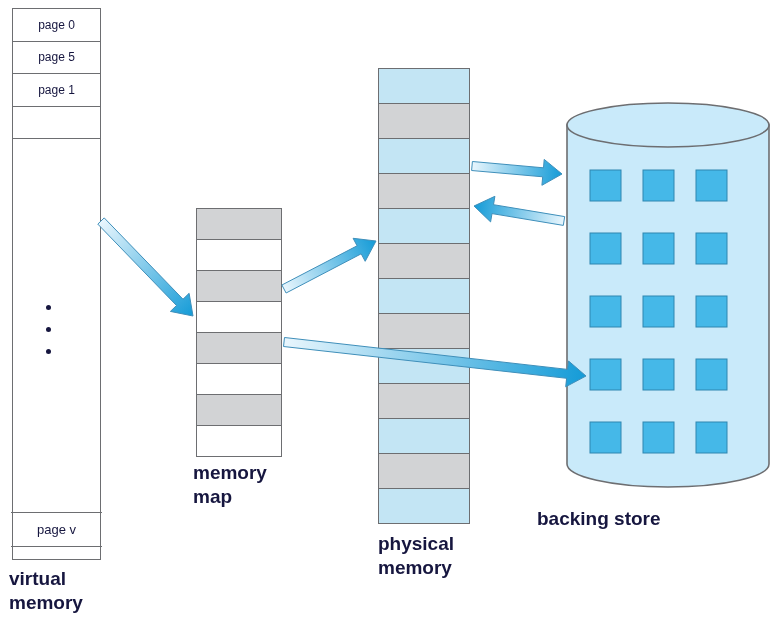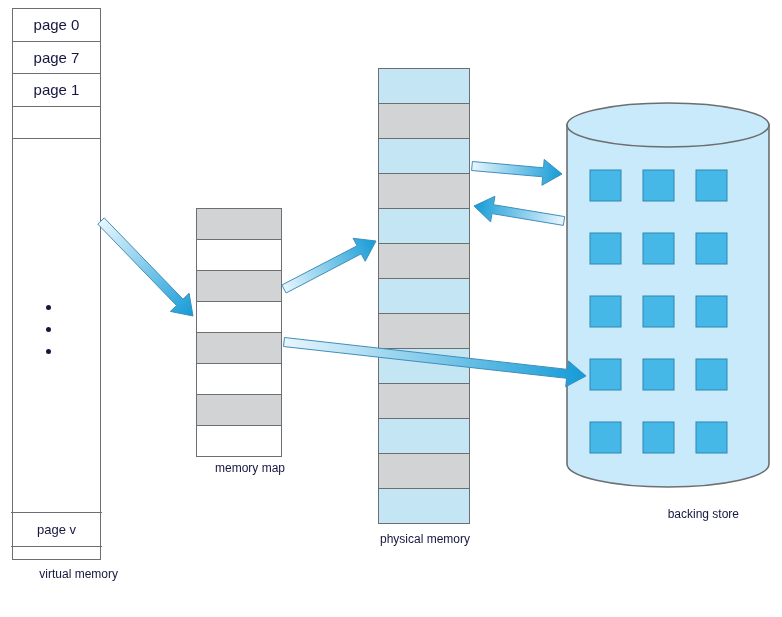--- a/index.html
+++ b/index.html
@@ -11,48 +11,48 @@
   body { background:#ffffff; font-family:"Liberation Sans", sans-serif; }
   .canvas{
     position:relative; width:782px; height:617px; background:#ffffff;
     color:var(--text); overflow:hidden;
   }
   .box{ position:absolute; border:1.6px solid var(--outline); background:#fff; }
   .vm-box{ left:12px; top:8px; width:89px; height:552px; }
   .vm-cell{
     height:32.5px; border-bottom:1.6px solid var(--outline);
     display:flex; align-items:center; justify-content:center;
-    font-size:15px;
+    font-size:12px;
   }
   .vm-cell.empty{ background:#fff; }
   .vm-dots{ position:absolute; left:33px; top:296px; display:flex; flex-direction:column; gap:17px; }
   .dot{ width:5px; height:5px; border-radius:50%; background:var(--text); }
   .vm-last{
     position:absolute; left:-1.6px; right:-1.6px; top:503px; height:35px;
     border-top:1.6px solid var(--outline); border-bottom:1.6px solid var(--outline);
     display:flex; align-items:center; justify-content:center; font-size:13px;
   }
   .map-box{ left:196px; top:208px; width:86px; height:249px; display:flex; flex-direction:column; }
   .phys-box{ left:378px; top:68px; width:92px; height:456px; display:flex; flex-direction:column; }
   .grid-row{ flex:1; border-bottom:1.6px solid var(--outline); }
   .grid-row:last-child{ border-bottom:none; }
   .label{
-    position:absolute; text-align:right; font-size:12px; font-weight:normal;
+    position:absolute; text-align:left; font-size:19px; font-weight:bold;
     line-height:1.25; color:var(--text);
   }
   #diagram-svg{ position:absolute; left:0; top:0; pointer-events:none; }
 </style>
 </head>
 <body>
 
 <div class="canvas">
 
   <div class="box vm-box">
     <div class="vm-cell">page 0</div>
-    <div class="vm-cell">page 7</div>
+    <div class="vm-cell">page 5</div>
     <div class="vm-cell">page 1</div>
     <div class="vm-cell empty"></div>
     <div class="vm-dots" id="vm-dots">
         <div class="dot"></div>
         <div class="dot"></div>
         <div class="dot"></div>
       </div>
     <div class="vm-last">page v</div>
   </div>
 
@@ -127,17 +127,17 @@
       </defs>
     <g id="arrows-layer">
         <polygon points="97.8,224.1 176.5,305.5 170.4,311.4 193.0,316.0 189.1,293.3 183.0,299.2 104.2,217.9" fill="url(#ag0)" stroke="#3f8fba" stroke-width="1" stroke-linejoin="round"></polygon>
         <polygon points="286.1,293.0 361.2,253.8 365.2,261.3 376.0,241.0 353.1,238.3 357.1,245.8 281.9,285.0" fill="url(#ag1)" stroke="#3f8fba" stroke-width="1" stroke-linejoin="round"></polygon>
         <polygon points="283.5,346.5 566.6,378.3 565.7,386.8 586.0,376.0 568.6,361.0 567.6,369.4 284.5,337.5" fill="url(#ag2)" stroke="#3f8fba" stroke-width="1" stroke-linejoin="round"></polygon>
         <polygon points="471.6,170.5 542.7,176.8 541.9,185.3 562.0,174.0 544.2,159.4 543.5,167.8 472.4,161.5" fill="url(#ag3)" stroke="#3f8fba" stroke-width="1" stroke-linejoin="round"></polygon>
         <polygon points="564.7,216.6 493.5,204.7 494.9,196.3 474.0,206.0 490.6,221.9 492.0,213.6 563.3,225.4" fill="url(#ag4)" stroke="#3f8fba" stroke-width="1" stroke-linejoin="round"></polygon>
       </g>
   </svg>
 
-  <div class="label" style="left:29px;  top:567px; width:89px;">virtual memory</div>
+  <div class="label" style="left:9px;  top:567px; width:89px;">virtual memory</div>
   <div class="label" style="left:193px; top:461px; width:92px;">memory map</div>
   <div class="label" style="left:378px; top:532px; width:92px;">physical memory</div>
   <div class="label" style="left:537px; top:507px; width:202px;">backing store</div>
 </div>
 
 </body></html>

